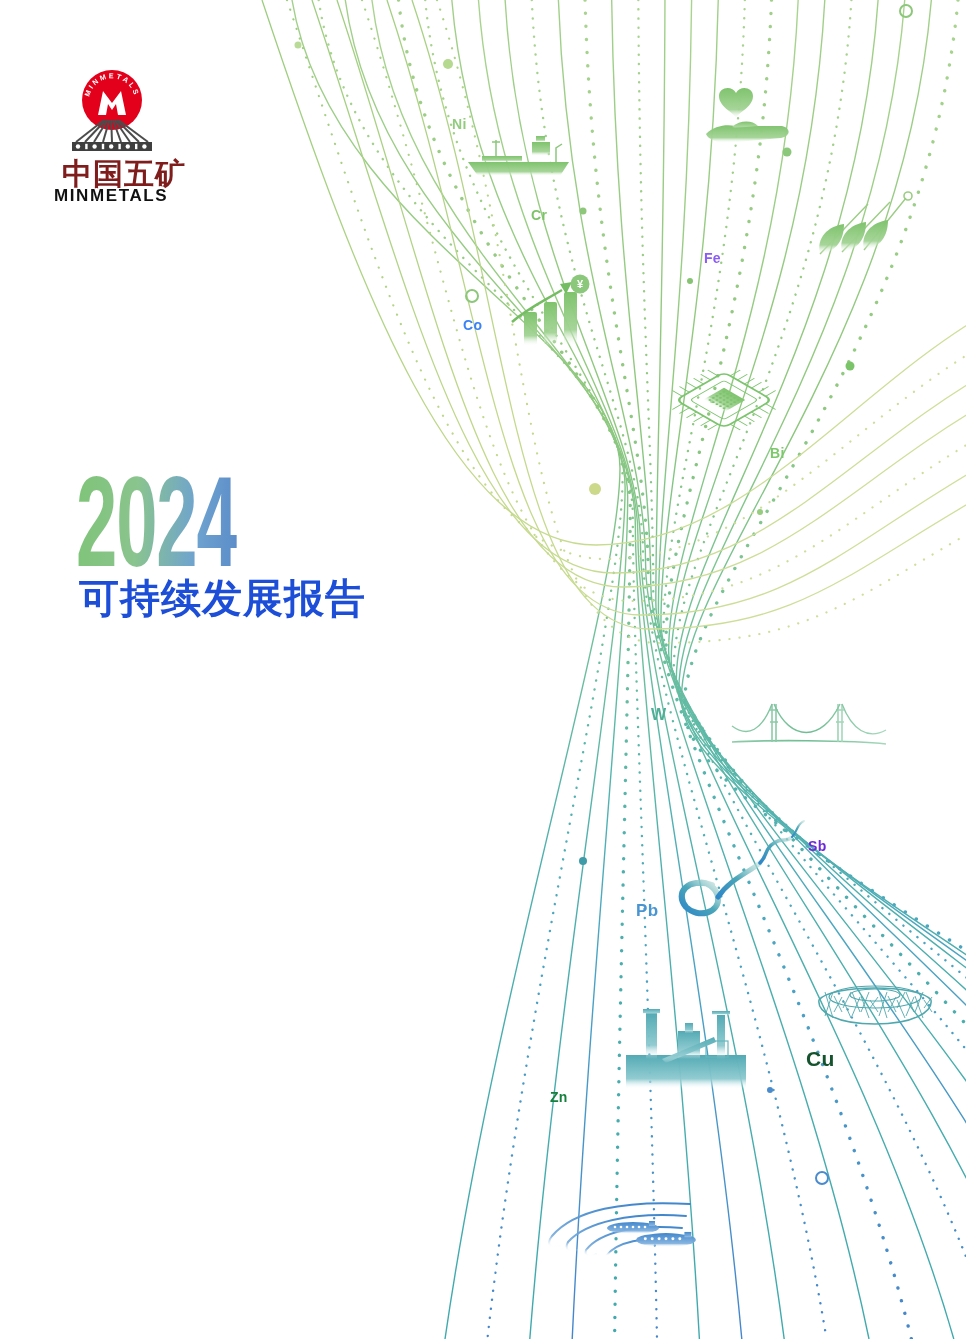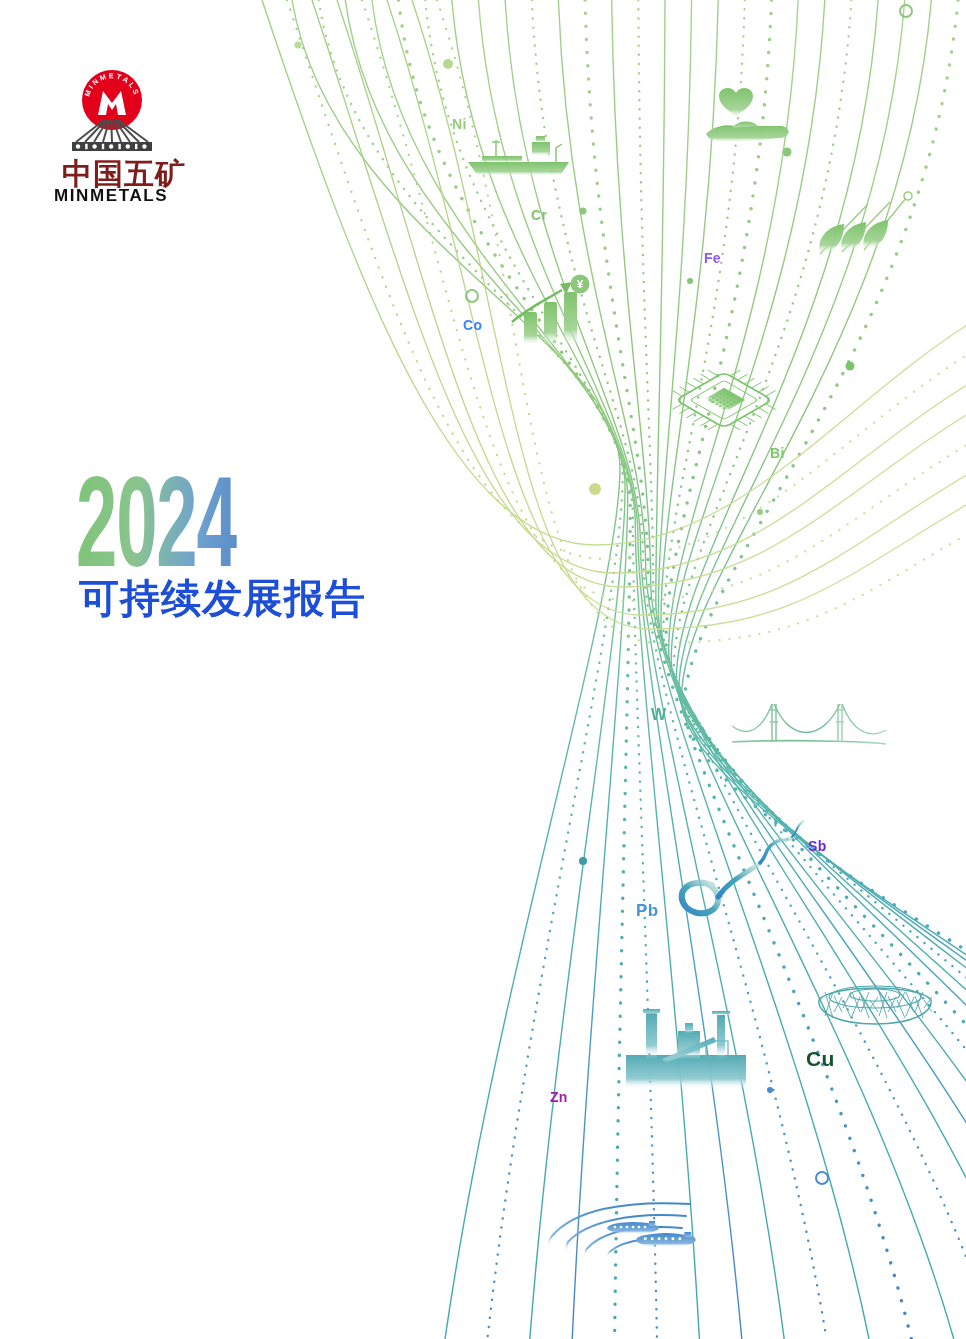--- a/index.html
+++ b/index.html
@@ -285,21 +285,21 @@
   </svg>
 
   <span class="el-label" style="left: 452px; top: 116px; color: rgb(146, 203, 126);">Ni</span>
   <span class="el-label" style="left: 531px; top: 207px; color: rgb(125, 196, 104);">Cr</span>
   <span class="el-label" style="left: 704px; top: 250px; color: #8b5cf6;">Fe</span>
   <span class="el-label" style="left: 463px; top: 317px; color: #3b82f6;">Co</span>
   <span class="el-label" style="left: 770px; top: 445px; color: rgb(124, 201, 106); text-align: right;">Bi</span>
   <span class="el-label" style="left: 651px; top: 706px; font-size: 16px; color: rgb(79, 174, 150);">W</span>
   <span class="el-label" style="left: 808px; top: 838px; color: #6d28d9;">Sb</span>
   <span class="el-label" style="left: 636px; top: 901px; font-size: 17px; color: rgb(71, 149, 210); text-align: center;">Pb</span>
-  <span class="el-label" style="left: 550px; top: 1089px; color: #a21caf;">Zn</span>
+  <span class="el-label" style="left: 550px; top: 1089px; color: #15803d;">Zn</span>
   <span class="el-label" style="left: 798px; top: 1047px; font-size: 21px; color: #14532d; margin-left: 8px;">Cu</span>
 
   <div class="logo-wrap">
     <svg class="emblem" viewBox="0 0 86 90" xmlns="http://www.w3.org/2000/svg">
       <defs>
           <path id="arcpath" d="M20,40 A23,23 0 1 1 64,40" fill="none"></path>
         </defs>
       <circle cx="42" cy="32" r="30" fill="#e3001b"></circle>
       <text font-size="7.2" fill="#ffffff" font-weight="bold" letter-spacing="2.4" font-family="Liberation Sans, sans-serif">
         <textPath href="#arcpath" startOffset="50%" text-anchor="middle">MINMETALS</textPath>

